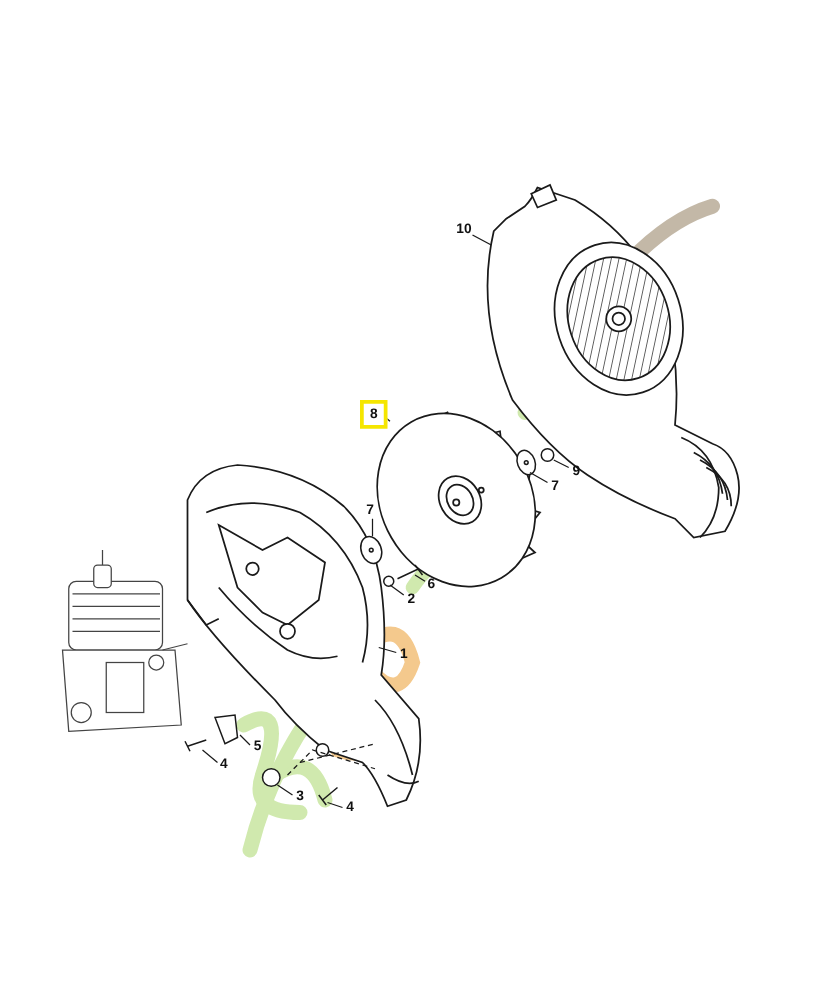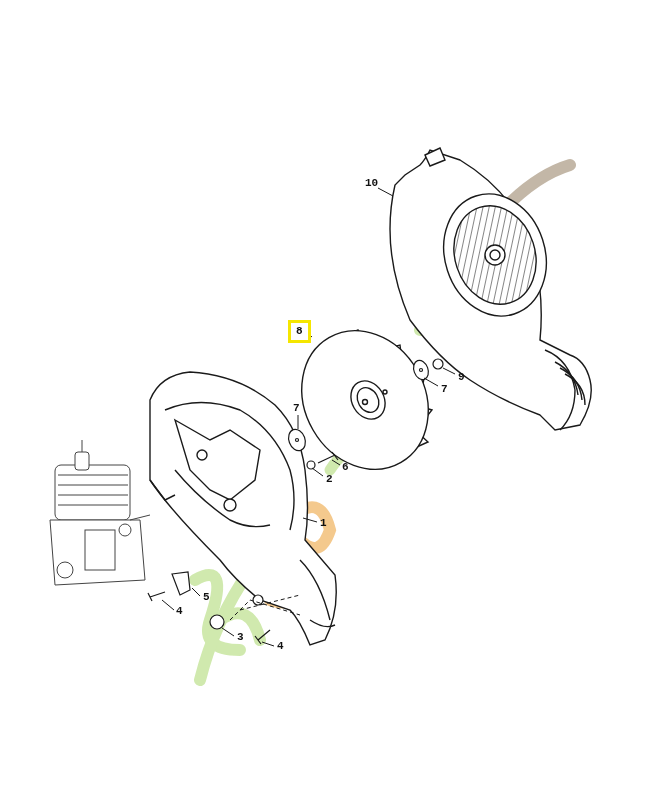--- a/index.html
+++ b/index.html
@@ -1,18 +1,18 @@
 <!DOCTYPE html>
 <html><head>
 <meta charset="utf-8">
 <style>
   html, body { margin:0; padding:0; background:#ffffff; }
   body { width:652px; height:800px; position:relative; overflow:hidden; font-family:"Liberation Sans", sans-serif; }
   #canvas { position:absolute; left:0; top:0; width:652px; height:800px; }
-  .callout { position:absolute; font-family:Liberation Mono, monospace; font-weight:bold; font-size:11px; color:#111; line-height:1; }
+  .callout { position:absolute; font-family:Liberation Sans, sans-serif; font-weight:bold; font-size:11px; color:#111; line-height:1; }
   .callout.hl { background:#ffffff; border:3px solid #f5e600; padding:3px 5px; font-size:11px; }
 </style>
 </head>
 <body>
 
 <svg id="canvas" viewBox="0 0 652 800" xmlns="http://www.w3.org/2000/svg">
   <defs>
     <pattern id="grill" width="6" height="6" patternUnits="userSpaceOnUse" patternTransform="rotate(30)">
       <line x1="0" y1="0" x2="0" y2="6" stroke="#333" stroke-width="1.2"></line>
     </pattern>

